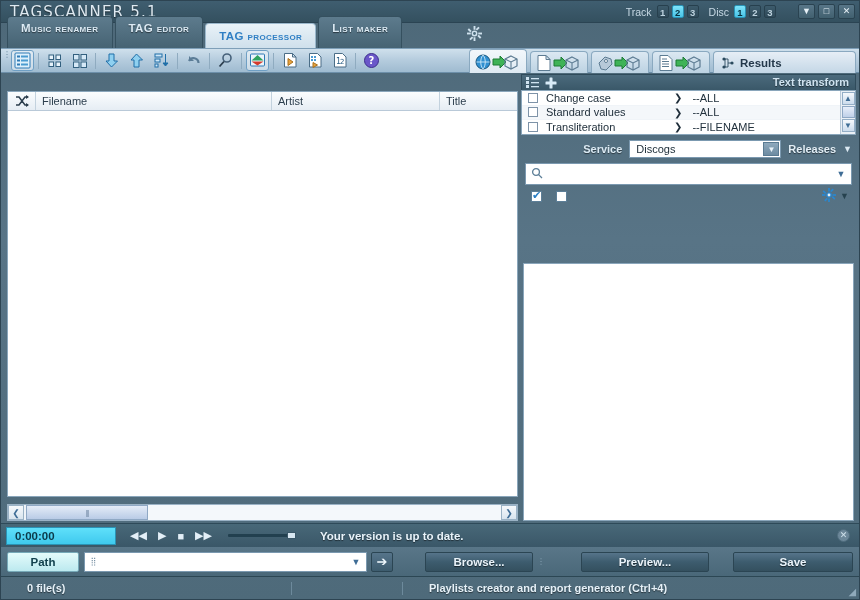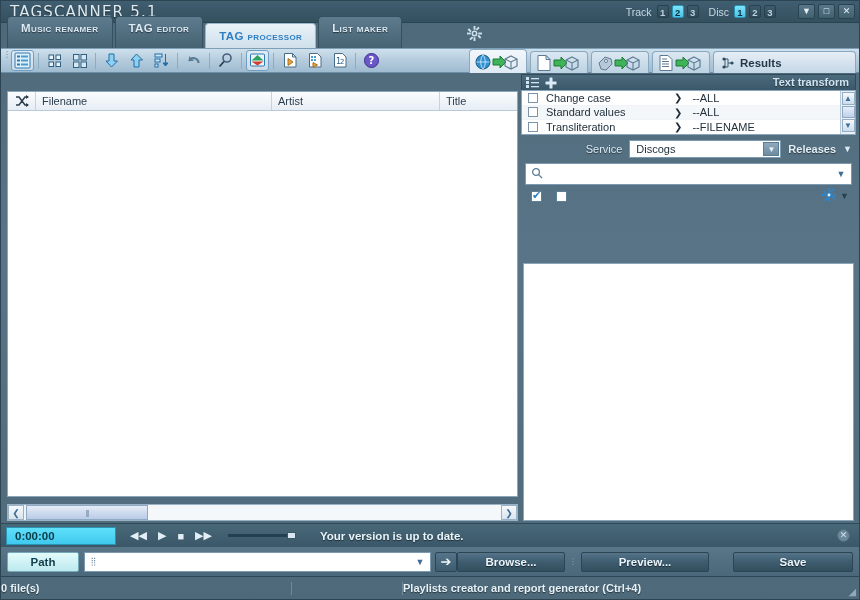--- a/index.html
+++ b/index.html
@@ -192,21 +192,21 @@
   }
   .vthumb {
     width: 13px; height: 12px;
     background: linear-gradient(180deg,#e7eefa,#bfd0e8); border: 1px solid #8fa8c4;
   }
 
   .svcrow {
     height: 28px; display: flex; align-items: center; justify-content: flex-end;
     gap: 7px; padding-right: 4px;
   }
-  .svclabel { color: #dae9f3; font-weight: normal; font-size: 11px; text-shadow: 0 1px 1px rgba(0,0,0,.5); }
+  .svclabel { color: #dae9f3; font-weight: bold; font-size: 11px; text-shadow: 0 1px 1px rgba(0,0,0,.5); }
   .combo {
     width: 152px; height: 18px; background: #fff; border: 1px solid #7b99b0;
     display: flex; align-items: center; position: relative;
   }
   .combo .cval { padding-left: 6px; font-size: 11px; color: #1b2b36; }
   .combo .carrow {
     position: absolute; right: 1px; top: 1px; width: 16px; height: 14px;
     background: linear-gradient(180deg,#8fa9bd,#6d8ba1); border: 1px solid #5b7b92;
     color: #e8f2f8; font-size: 8px; text-align: center; line-height: 13px;
   }
@@ -302,35 +302,36 @@
     background: linear-gradient(180deg,#56748a,#3d5c6e);
     border: 1px solid #2b4553; border-radius: 2px;
   }
   .dots { width: 16px; text-align: center; color: #8aa6b6; font-size: 8px; line-height: 5px; }
   .sbtn2 {
     height: 20px; padding: 0 10px; line-height: 18px; text-align: center;
     font-weight: bold; font-size: 11.5px; color: #eaf4fb;
     background: linear-gradient(180deg,#56748a 0%,#3d5c6e 50%,#34505f 100%);
     border: 1px solid #2b4553; border-radius: 2px;
     text-shadow: 0 1px 1px rgba(0,0,0,.6);
+    margin-left: 32px;
   }
   #browse-button { width: 108px; }
   #preview-button { width: 128px; }
   #save-button { width: 120px; margin-left: 24px; }
 
   
   .statusbar {
     position: absolute; left: 0; right: 0; bottom: 0; height: 23px;
     background: linear-gradient(180deg,#46footer 0%,#3b footer 0%,#3d5b6c 100%);
     background: linear-gradient(180deg,#46footer 0%,#3d5b6c 100%);
     background: linear-gradient(180deg,#466a7b 0%,#36footer 0%,#375260 100%);
     border-top: 1px solid #2c footer; border-top: 1px solid #2c4754;
     display: flex; align-items: center; color: #e6f1f8; font-weight: bold; font-size: 11px;
   }
-  .stcell { padding-left: 0; text-shadow: 0 1px 1px rgba(0,0,0,.5); }
+  .stcell { padding-left: 26px; text-shadow: 0 1px 1px rgba(0,0,0,.5); }
   .stsep { width: 1px; height: 13px; background: #6d8a9c; }
   .resizegrip { position: absolute; right: 3px; bottom: 2px; color: #90aabb; font-size: 9px; }
 </style>
 </head>
 <body>
 
 <div id="app">
 
   <div class="titlebar">
     <div class="apptitle">TAGSCANNER 5.1</div>

